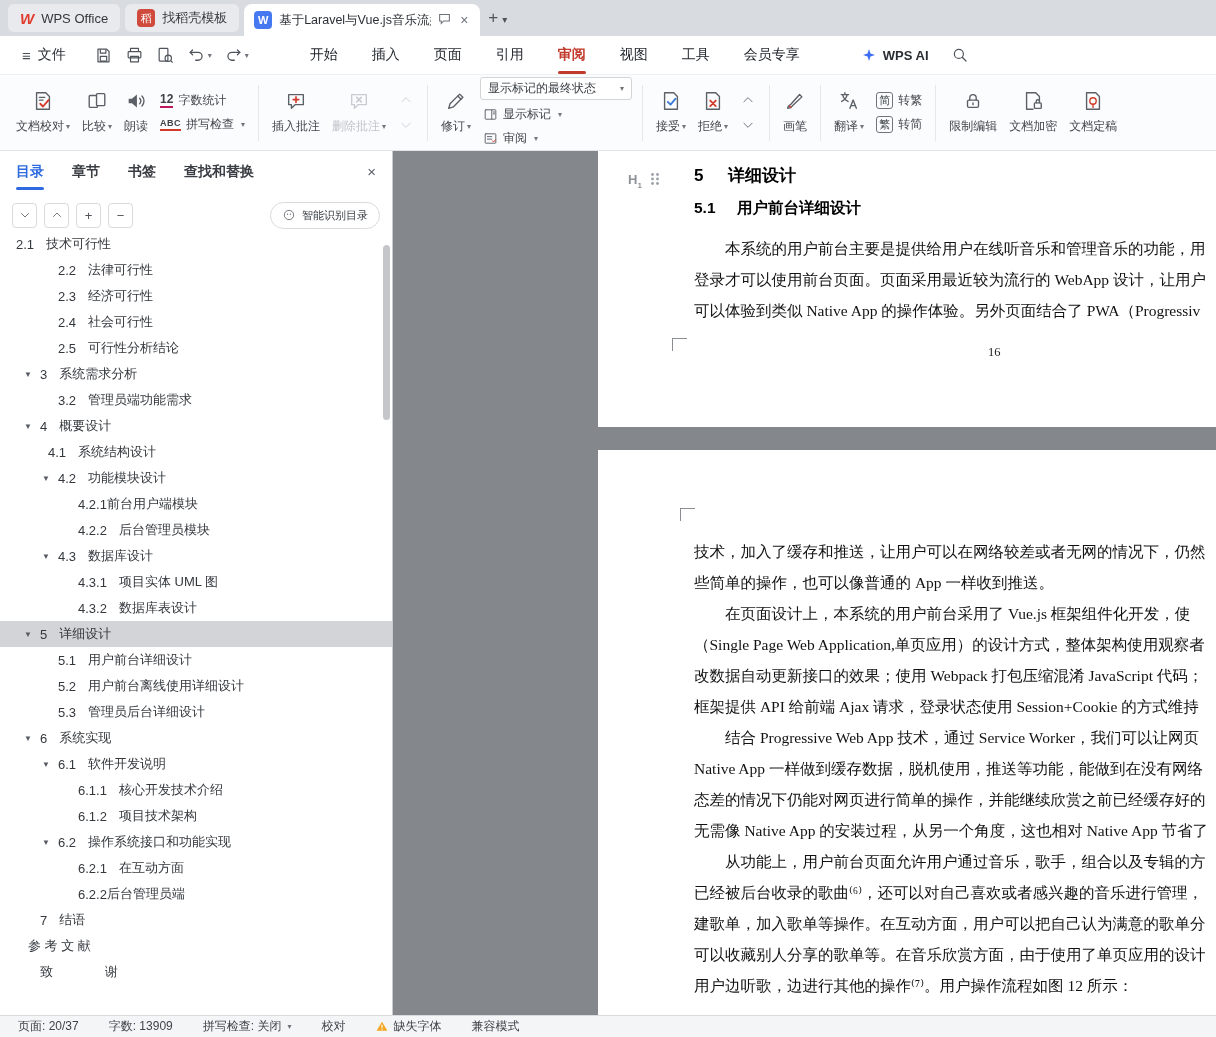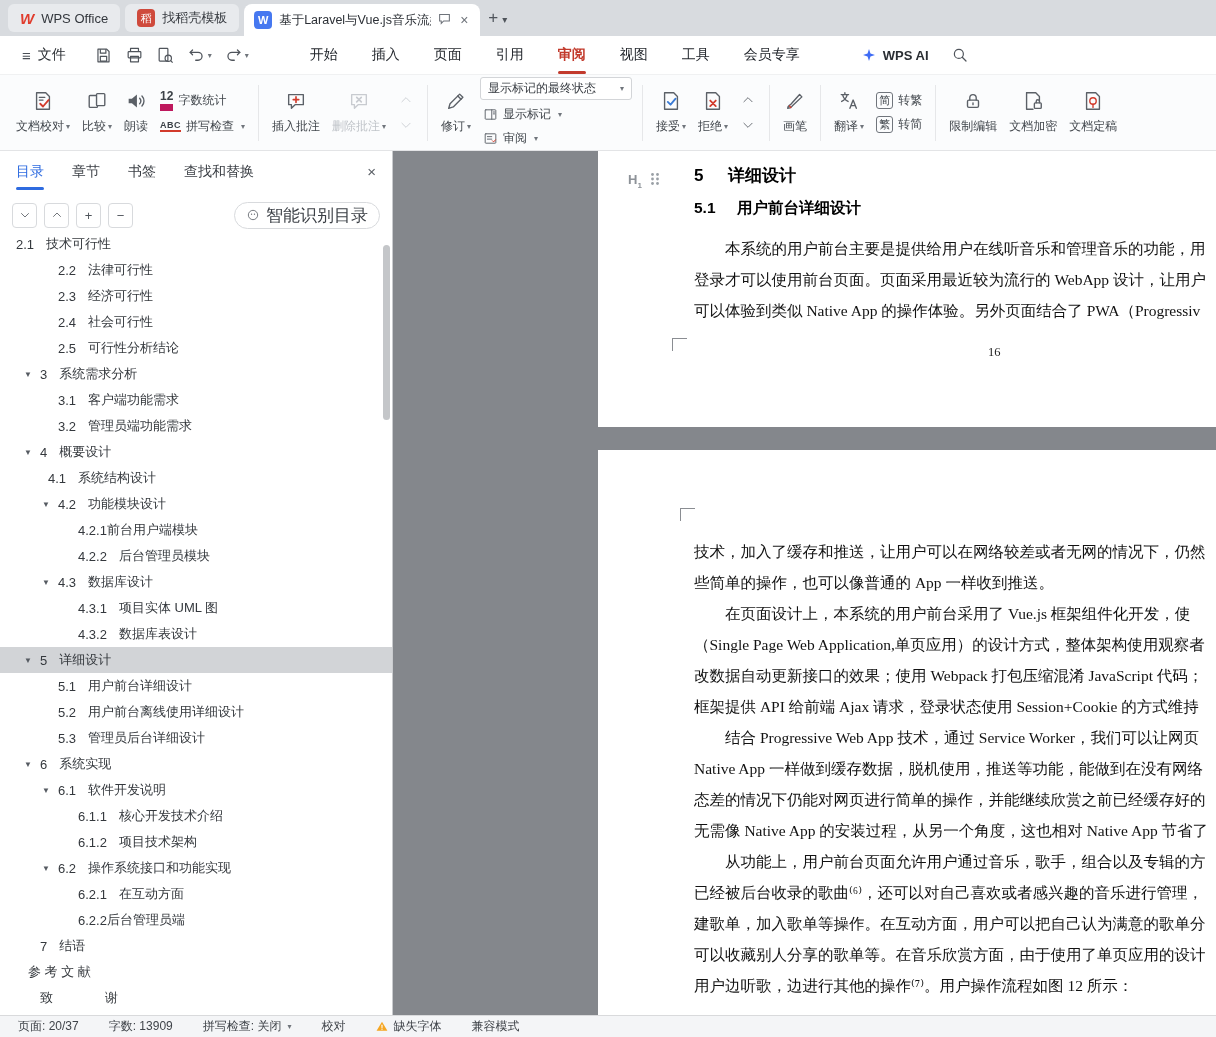--- a/index.html
+++ b/index.html
@@ -39,35 +39,35 @@
   .ribbon svg { stroke:#5b6067; fill:none; stroke-width:1.5; stroke-linecap:round; stroke-linejoin:round; }
   .rbtn { padding:0 6px; height:64px; display:flex; flex-direction:column; align-items:center; justify-content:center; gap:6px; border-radius:4px; flex:none; }
   .lbl { font-size:12px; color:#41464c; white-space:nowrap; display:flex; align-items:center; }
   .rdiv { width:1px; height:56px; background:#e6e7e9; margin:0 7px; flex:none; }
   .rcol { display:flex; flex-direction:column; gap:5px; margin:0 3px; justify-content:center; flex:none; }
   .rrow { display:flex; align-items:center; gap:5px; font-size:12px; color:#41464c; white-space:nowrap; padding:1px 3px; }
   .combo { width:152px; height:23px; border:1px solid #d3d5d8; border-radius:3px; background:#fff; display:flex; align-items:center; justify-content:space-between; padding:0 7px; font-size:12px; color:#3c4046; }
   .disabled .lbl, .rrow.disabled, .rbtn.disabled .lbl { color:#c0c4c9; }
   .disabled svg { stroke:#c8cbd0 !important; }
   .mini-btn { width:22px; height:20px; display:flex; align-items:center; justify-content:center; border-radius:3px; }
-  .ic12 { font-weight:bold; font-size:12px; color:#3c4248; border-bottom:7px solid #be185d; line-height:1.1; }
+  .ic12 { font-weight:bold; font-size:12px; color:#3c4248; border-bottom:2px solid #be185d; line-height:1.1; }
   .icabc { font-weight:bold; font-size:9px; color:#3c4248; border-bottom:2px solid #d23b2c; line-height:1.2; letter-spacing:.5px; }
   .icchar { width:17px; height:17px; border:1px solid #70757c; border-radius:3px; font-size:11px; color:#3c4248; display:flex; align-items:center; justify-content:center; flex:none; }
 
   
   .sidebar { position:absolute; top:151px; left:0; width:393px; bottom:22px; background:#fff; border-right:1px solid #c9cbce; display:flex; flex-direction:column; }
   .sb-tabs { height:42px; display:flex; align-items:center; padding:0 16px; gap:28px; font-size:14px; color:#3a3e44; position:relative; flex:none; }
-  .sb-tab { position:relative; padding:11px 0; white-space:nowrap; }
+  .sb-tab { position:relative; padding:11px 0; white-space:nowrap;font-weight:bold; }
   .sb-tab.active { color:#2e6be0; }
   .sb-tab.active::after { content:""; position:absolute; left:0; right:0; bottom:2px; height:3px; background:#2e6be0; border-radius:2px; }
   .sb-close { position:absolute; right:16px; top:12px; color:#5b6067; font-size:15px; }
   .sb-toolbar { height:44px; display:flex; align-items:center; padding:0 12px; gap:7px; background:#fff; flex:none; z-index:2; }
   .nav-btn { width:25px; height:25px; border:1px solid #d8dadd; border-radius:4px; display:flex; align-items:center; justify-content:center; color:#4f545b; background:#fff; font-size:13px; }
   .nav-btn svg { stroke:#4f545b; fill:none; stroke-width:1.6; stroke-linecap:round; stroke-linejoin:round; }
-  .smart { margin-left:auto; height:27px; border:1px solid #d8dadd; border-radius:14px; display:flex; align-items:center; gap:6px; padding:0 11px; font-size:17px; color:#3c4046; background:#fff; }
+  .smart { margin-left:auto; height:27px; border:1px solid #d8dadd; border-radius:14px; display:flex; align-items:center; gap:6px; padding:0 11px; font-size:11px; color:#3c4046; background:#fff; }
   .smart svg { stroke:#5b6067; fill:none; stroke-width:1.4; }
   .toc { flex:1; overflow:hidden; position:relative; padding-top:6px; z-index:1; }
   .toc-row { height:26px; display:flex; align-items:center; font-size:13px; color:#34383d; white-space:nowrap; }
   .toc-row.selected { background:#d2d4d7; }
   .toc-caret { width:16px; font-size:8px; color:#565b62; text-align:left; flex:none; }
   .toc-num { margin-right:12px; }
   .toc-num.tight { margin-right:0; }
   .sb-scroll { position:absolute; right:2px; top:8px; width:7px; height:175px; background:#c4c6c9; border-radius:4px; }
 
   
@@ -462,25 +462,20 @@
           <span class="toc-num">2.5</span>
           <span>可行性分析结论</span>
         </div>
         <div class="toc-row" style="padding-left: 24px;">
           <span class="toc-caret">▼</span>
           <span class="toc-num">3</span>
           <span>系统需求分析</span>
         </div>
         <div class="toc-row" style="padding-left: 42px;">
           <span class="toc-caret"></span>
-          <span class="toc-num">3.1</span>
-          <span>客户端功能需求</span>
-        </div>
-        <div class="toc-row" style="padding-left: 42px;">
-          <span class="toc-caret"></span>
           <span class="toc-num">3.2</span>
           <span>管理员端功能需求</span>
         </div>
         <div class="toc-row" style="padding-left: 24px;">
           <span class="toc-caret">▼</span>
           <span class="toc-num">4</span>
           <span>概要设计</span>
         </div>
         <div class="toc-row" style="padding-left: 32px; text-align: right;">
           <span class="toc-caret"></span>

